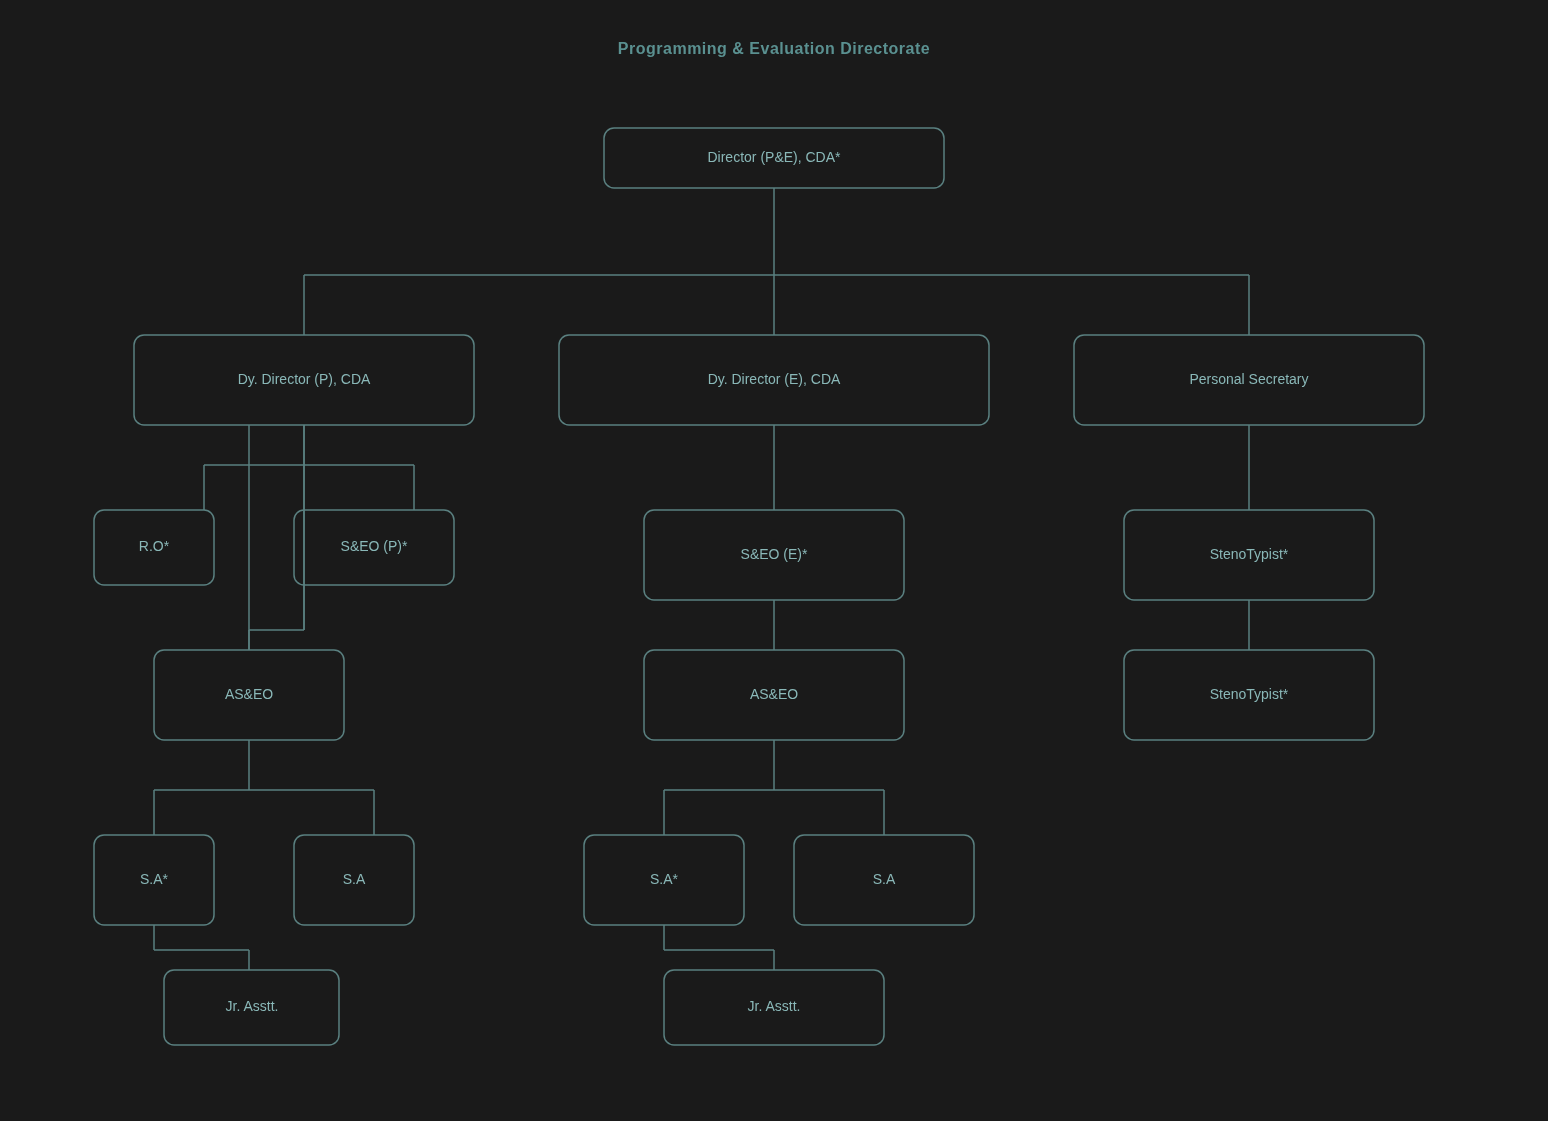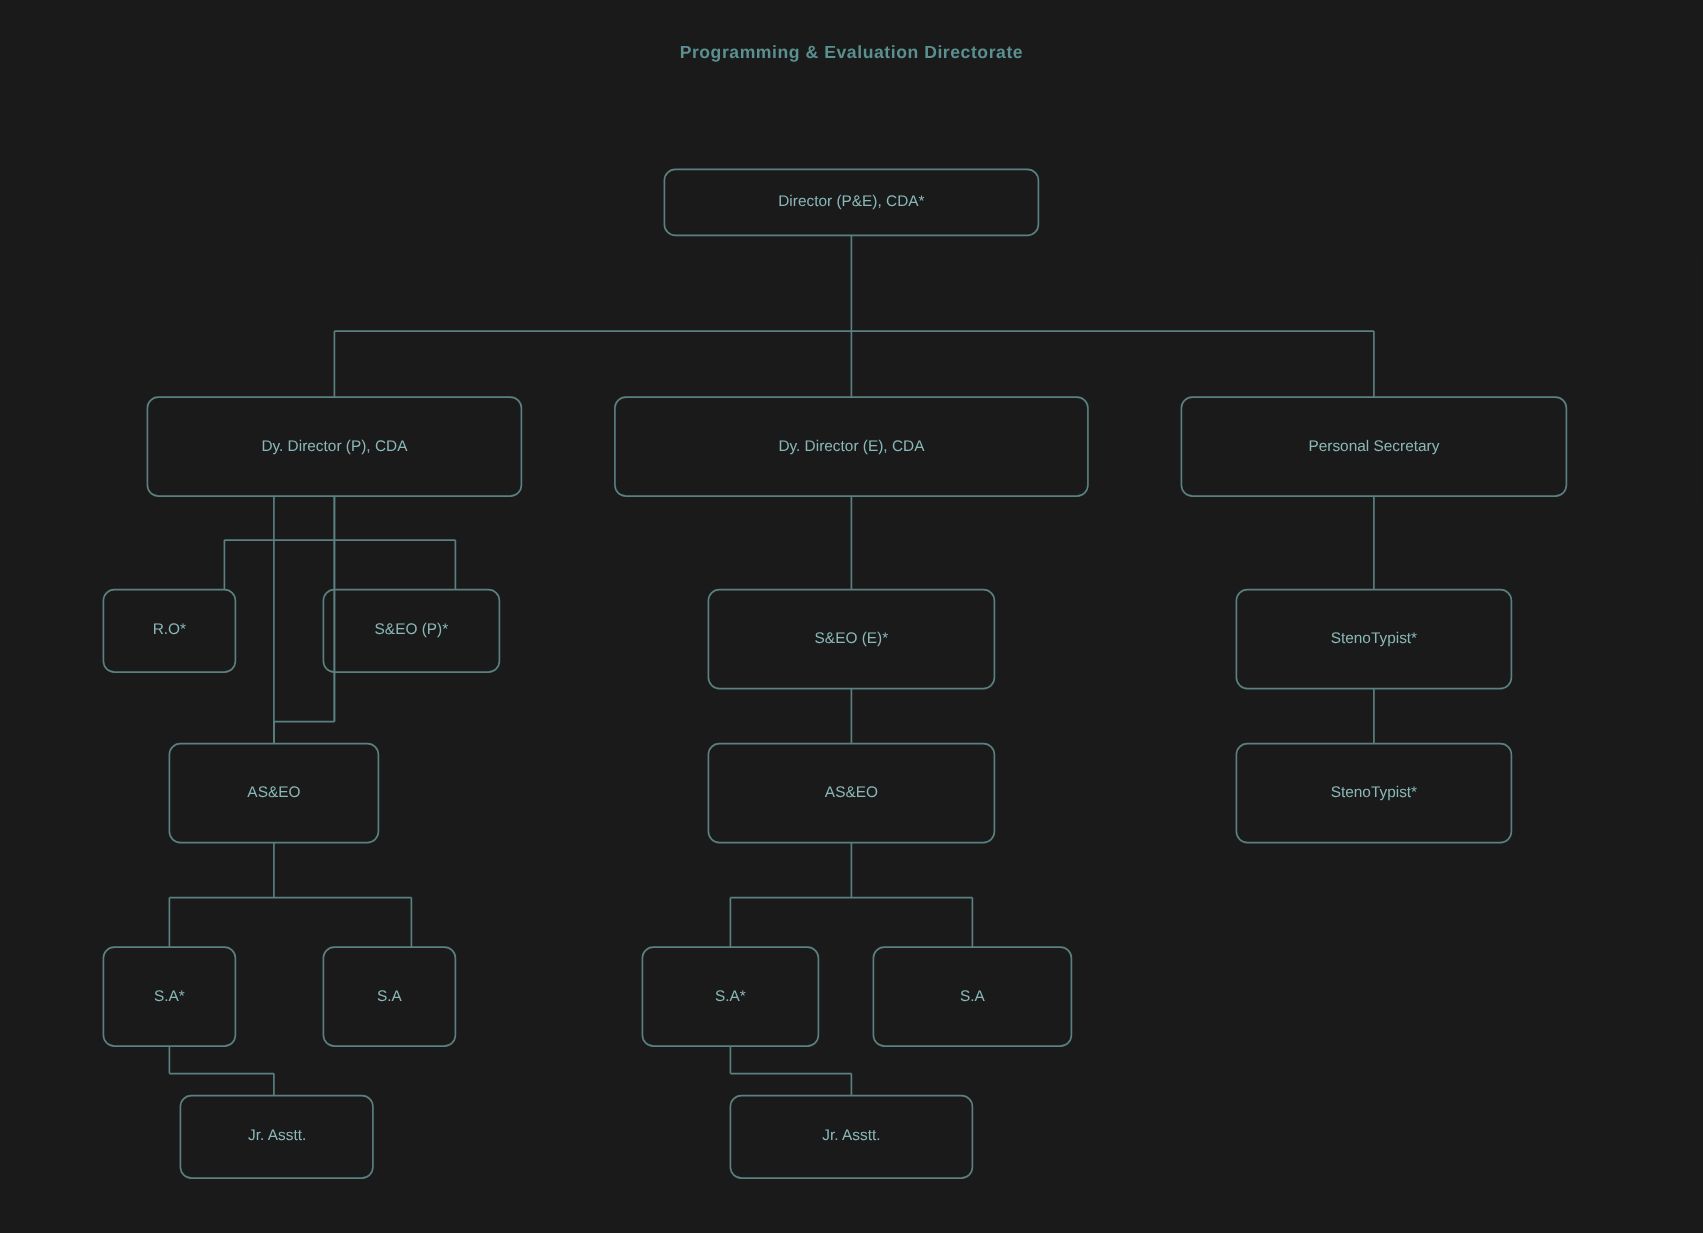--- a/index.html
+++ b/index.html
@@ -23,21 +23,21 @@
       align-items: center;
       padding: 20px 0;
       position: relative;
     }
 
     .chart-title {
       color: #5a9090;
       font-size: 16px;
       font-weight: 600;
       letter-spacing: 0.5px;
-      margin-bottom: 48px;
+      margin-bottom: 22px;
       text-align: right;
     }
 
     
     .org-svg {
       width: 1400px;
       height: 1050px;
     }
 
     

